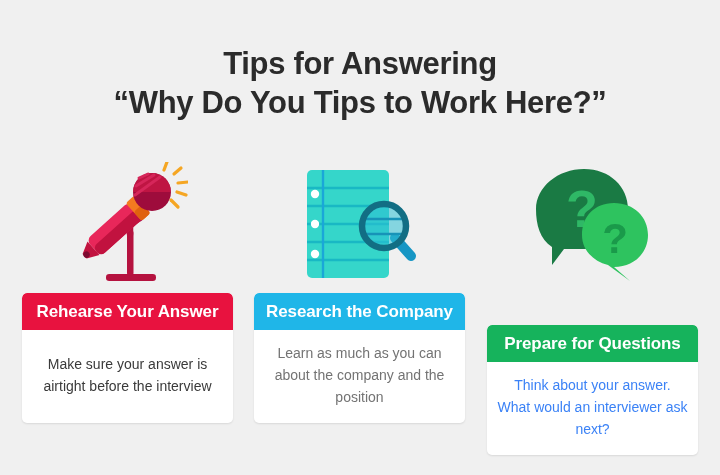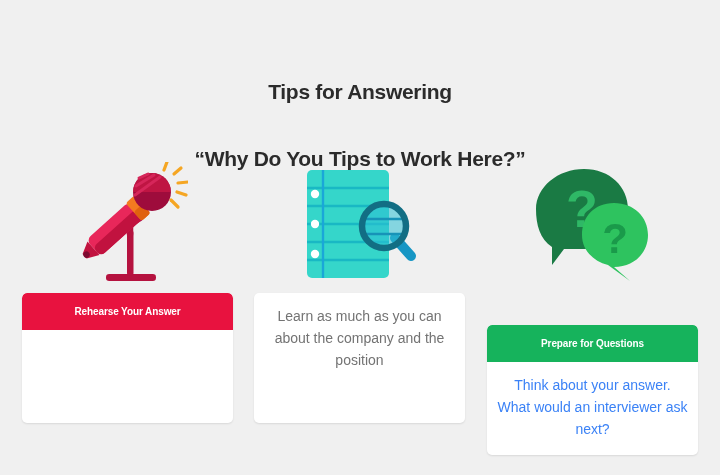--- a/index.html
+++ b/index.html
@@ -20,26 +20,25 @@
 
   
   .title-block {
     position:absolute;
     left:0; top:44px;
     width:720px;
     text-align:center;
   }
   .title-line {
     display:block;
-    font-size:21px;
+    font-size:31px;
     line-height:39px;
     font-weight:bold;
     color:#2b2b2b;
     letter-spacing:-0.3px;
-    margin-top:28px;
   }
 
   
   .icons-row {
     position:absolute;
     left:0; top:160px;
     width:720px; height:128px;
   }
   .icon-cell {
     position:absolute;
@@ -75,21 +74,21 @@
   .card.c3 { left:487px;margin-top:32px; }
 
   .card-header {
     height:37px;
     display:flex;
     align-items:center;
     justify-content:center;
     border-radius:5px 5px 0 0;
   }
   .card-header-text {
-    font-size:10px;
+    font-size:17px;
     font-weight:bold;
     color:#ffffff;
     letter-spacing:-0.1px;
     white-space:nowrap;
   }
   .card-body {
     height:93px;
     display:flex;
     align-items:center;
     justify-content:center;
@@ -207,23 +206,29 @@
       </svg>
     </div>
   </div>
 
   <div class="cards-row">
 
     <div class="card c1">
       <div class="card-header" style="background:#e8123f;">
         <span class="card-header-text">Rehearse Your Answer</span>
       </div>
+      <div class="card-body">
+        <span class="card-body-text" style="color: rgb(58, 58, 58);">Make sure your answer is airtight before the interview</span>
+      </div>
     </div>
 
     <div class="card c2">
+      <div class="card-header" style="background:#1fb6e8;">
+        <span class="card-header-text">Research the Company</span>
+      </div>
       <div class="card-body">
         <span class="card-body-text" style="color: #737373;">Learn as much as you can about the company and the position</span>
       </div>
     </div>
 
     <div class="card c3">
       <div class="card-header" style="background:#16b35c;">
         <span class="card-header-text">Prepare for Questions</span>
       </div>
       <div class="card-body">

